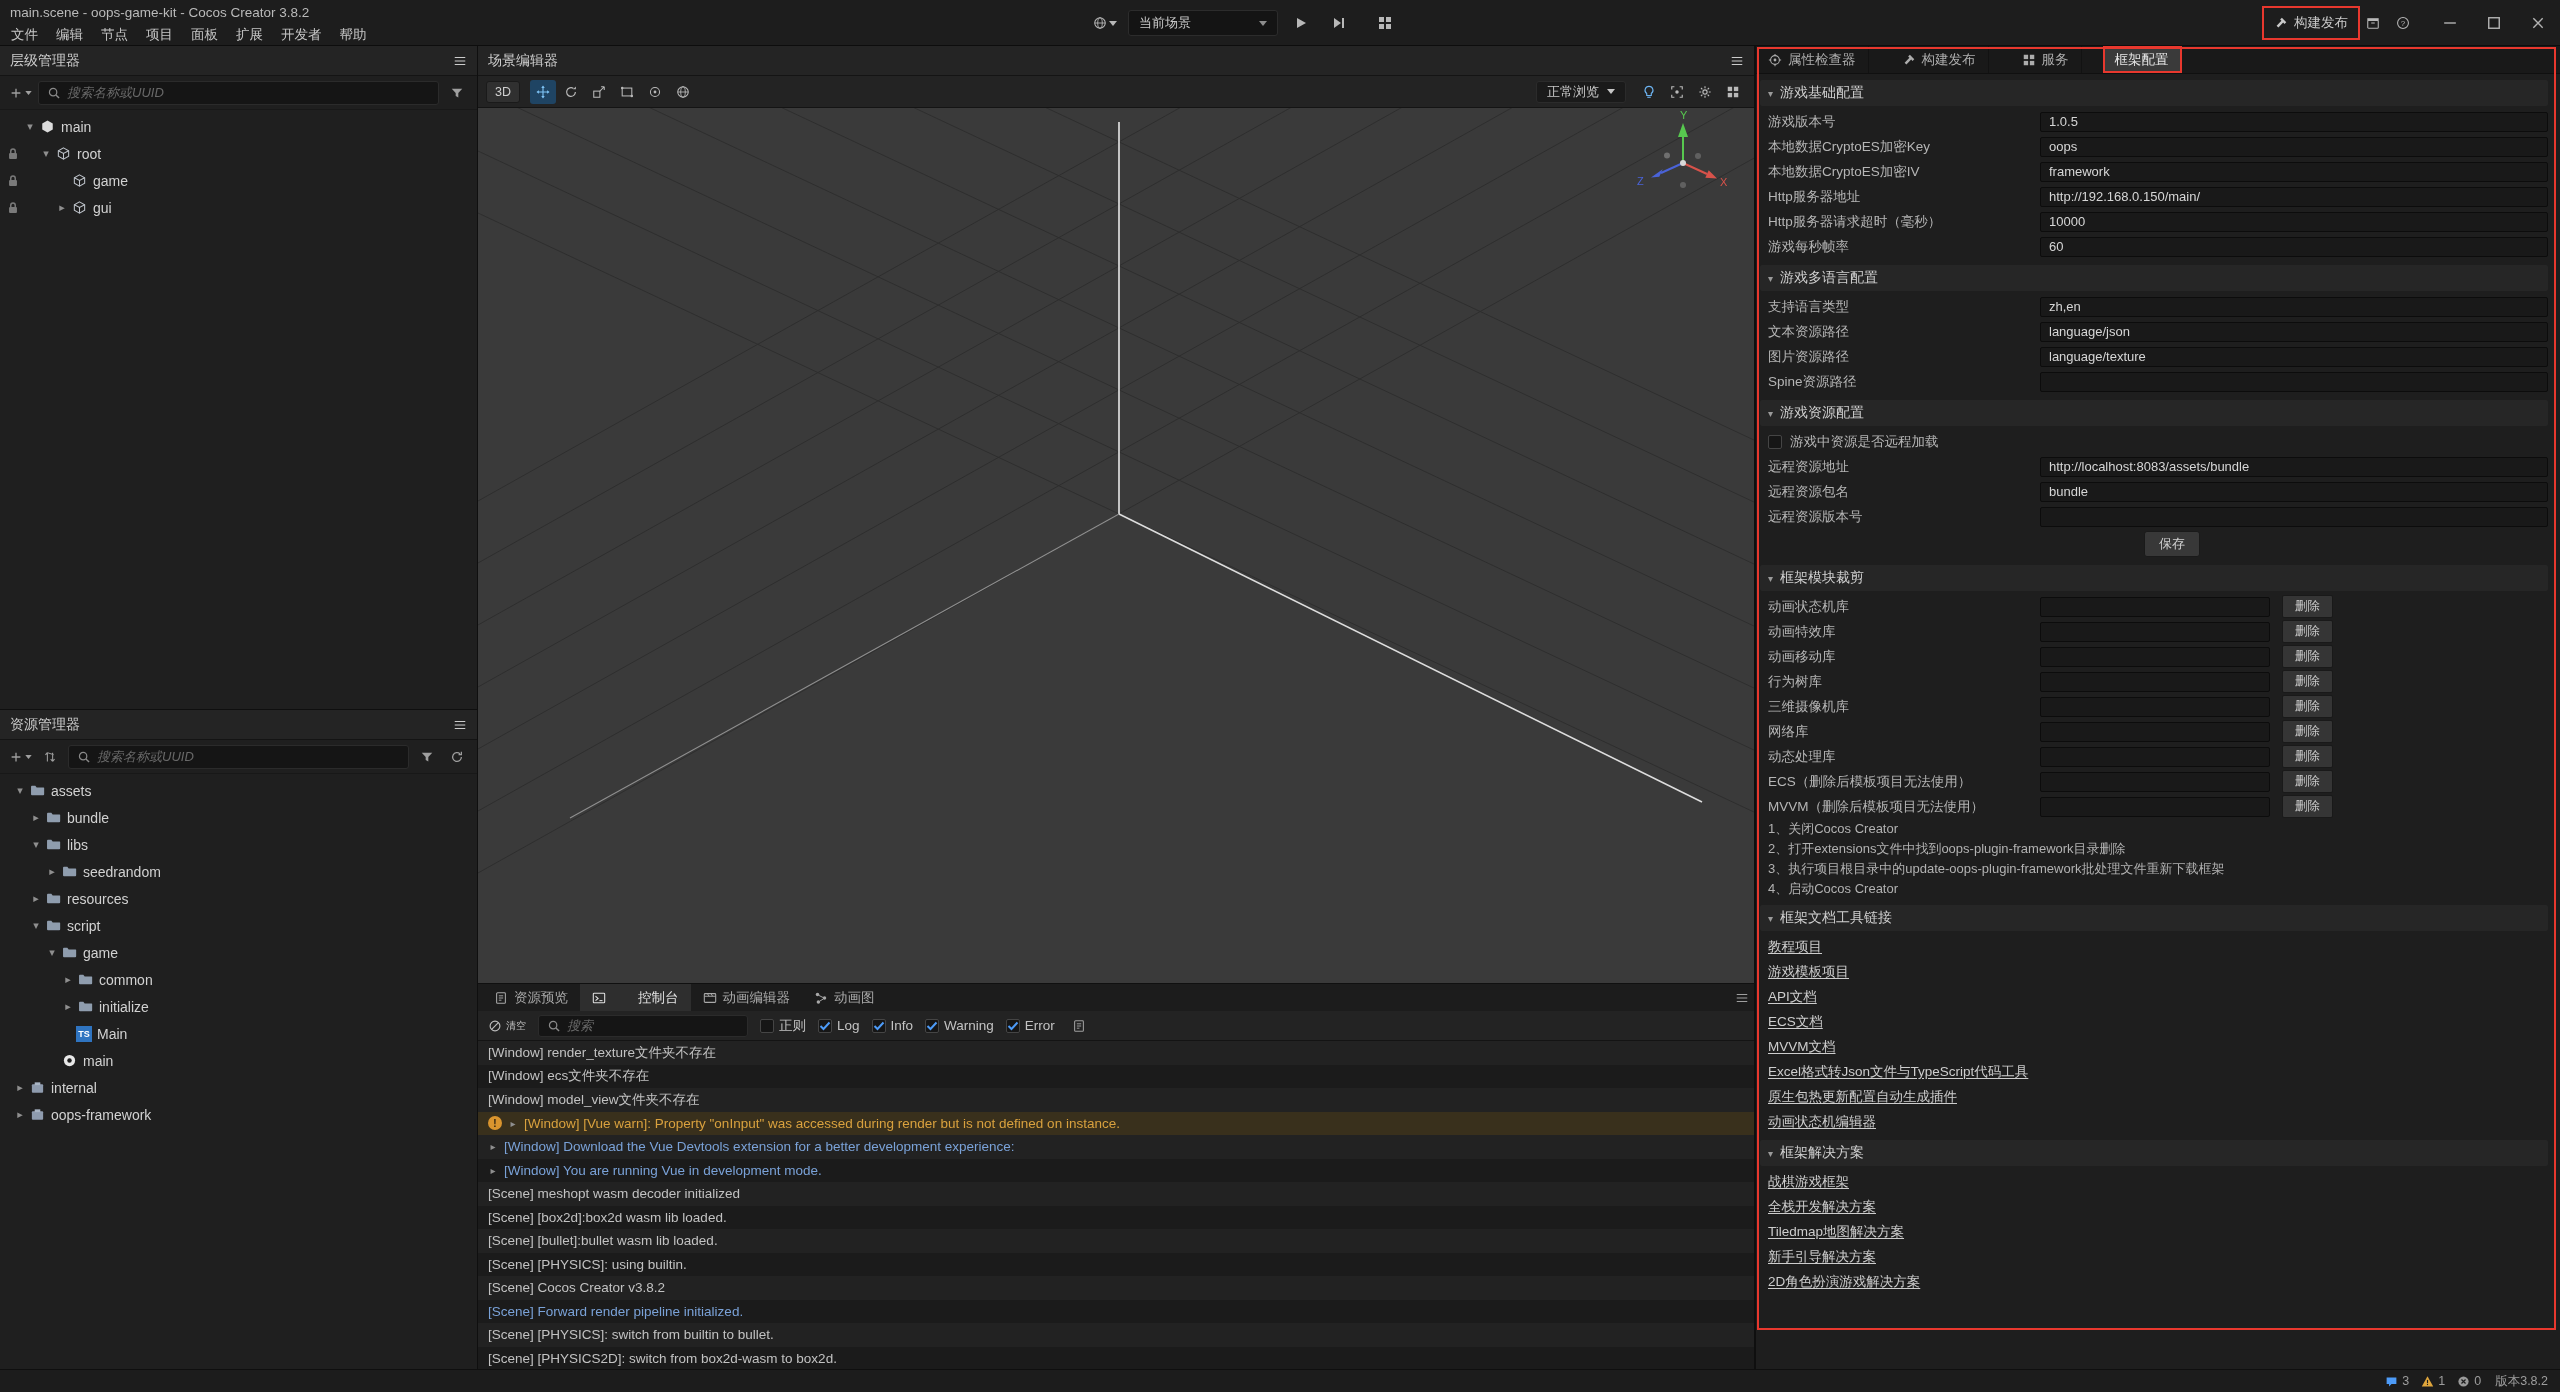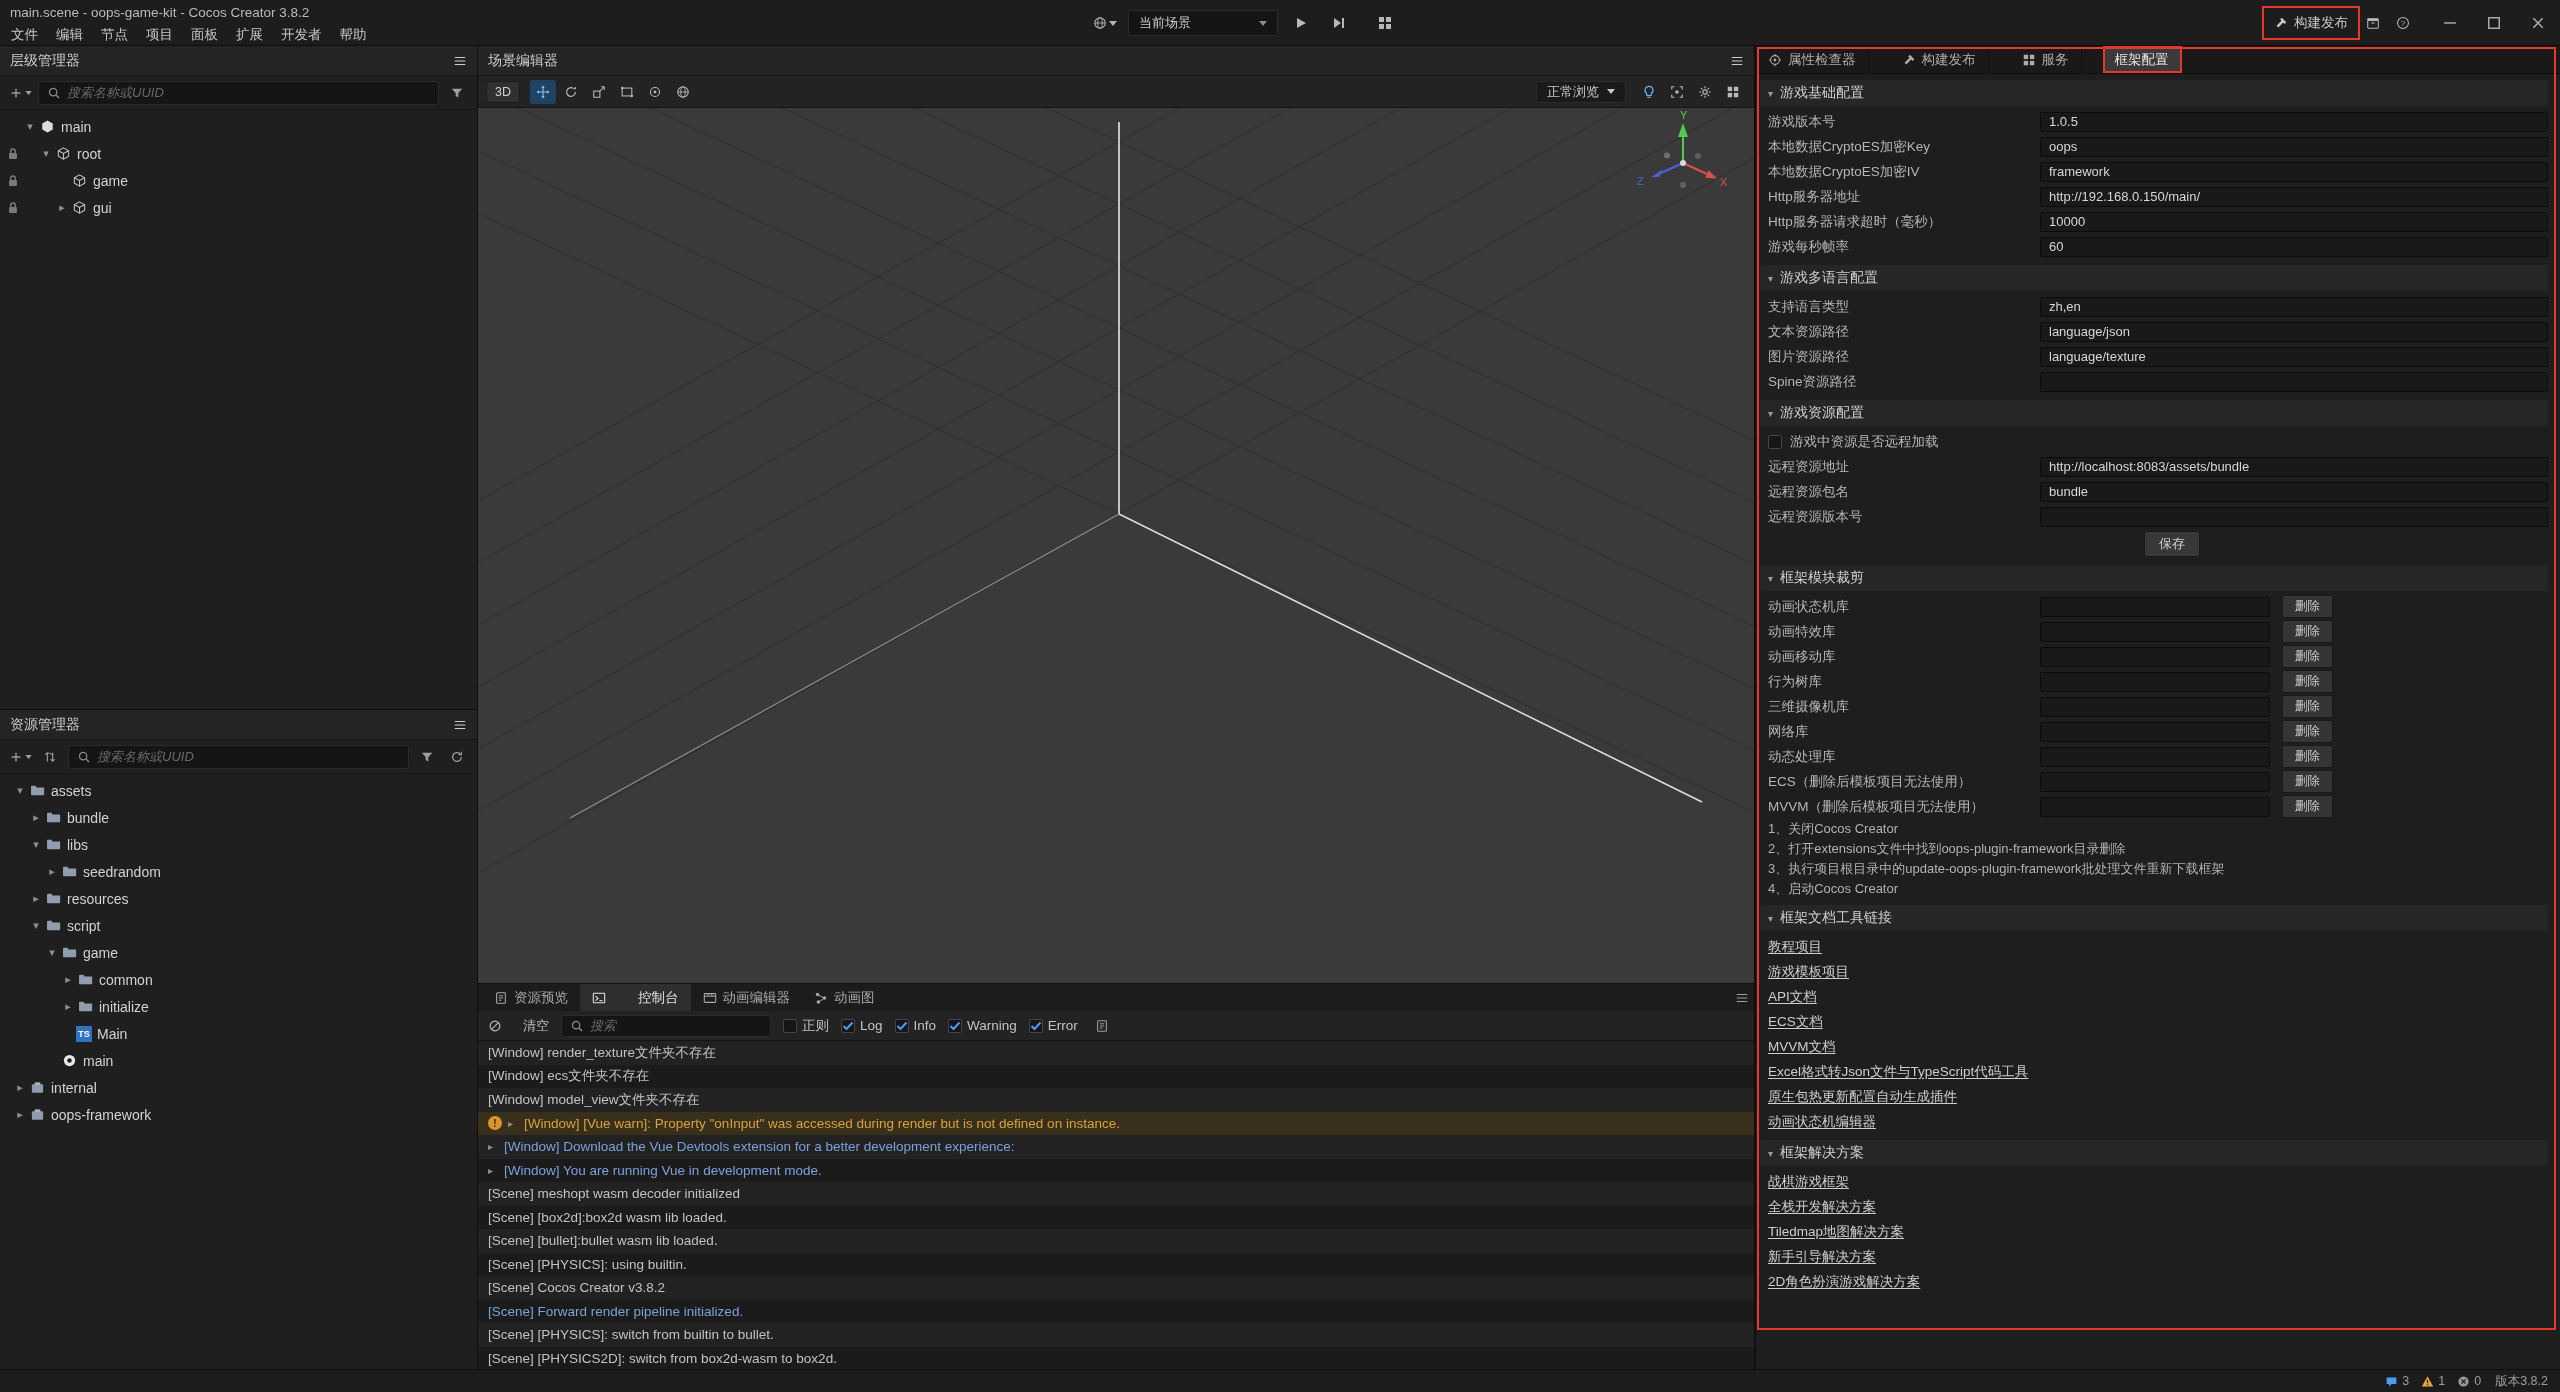--- a/index.html
+++ b/index.html
@@ -55,26 +55,26 @@
   .viewport { position:relative; flex:1; background:#3a3a3a; overflow:hidden; }
   .viewport svg { position:absolute; left:0; top:0; }
 
   
   #console { height:386px; display:flex; flex-direction:column; border-top:1px solid #101010; flex:none; }
   .console-tabs { height:27px; background:#1c1c1c; display:flex; align-items:stretch; padding-left:4px; flex:none; }
   .ctab { display:flex; align-items:center; gap:6px; padding:0 12px; font-size:13.5px; color:#a9a9a9; }
   .ctab.active { background:#2e2e2e; color:#e2e2e2;gap:32px; }
   .console-tabs .spacer { flex:1; }
   .console-toolbar { height:30px; background:#232323; border-bottom:1px solid #141414; display:flex; align-items:center; gap:12px; padding:0 10px; flex:none; }
-  .clear-btn { display:flex; align-items:center; gap:21px; color:#bdbdbd; font-size:13px; }
+  .clear-btn { display:flex; align-items:center; gap:4px; color:#bdbdbd; font-size:10px; }
   .console-search { flex:none; width:210px; height:22px; }
   .cb-wrap { display:flex; align-items:center; gap:5px; font-size:13.5px; color:#c3c3c3; }
   .checkbox { width:14px; height:14px; border:1px solid #454545; border-radius:2px; background:#161616; display:flex; align-items:center; justify-content:center; color:#4d9bf8; }
   #console-list { flex:1; overflow:hidden; font-size:13.5px; color:#c2c2c2; background:#1d1d1d; }
-  .log-row { height:23.5px; display:flex; align-items:center; gap:6px; padding-left:10px; white-space:nowrap; }
+  .log-row { height:23.5px; display:flex; align-items:center; gap:6px; padding-left:10px; white-space:nowrap;text-align:center; }
   .log-row:nth-child(odd) { background:#222222; }
   .log-row:nth-child(even) { background:#1b1b1b; }
   .log-row.warn { background:#39301c; }
   .log-row.warn .log-text { color:#d9a13e; }
   .log-row.info .log-text { color:#7aa2d8; }
   .log-expand { color:#8f8f8f; font-size:10px; width:10px; flex:none; }
   .warn-badge { width:14px; height:14px; border-radius:50%; background:#d9942e; color:#241c10; font-size:10px; font-weight:bold; display:flex; align-items:center; justify-content:center; flex:none; }
 
   
   #right { position:absolute; left:1755px; right:0; top:46px; bottom:23px; background:#1e1e1e; border-left:1px solid #0f0f0f; display:flex; flex-direction:column; }

